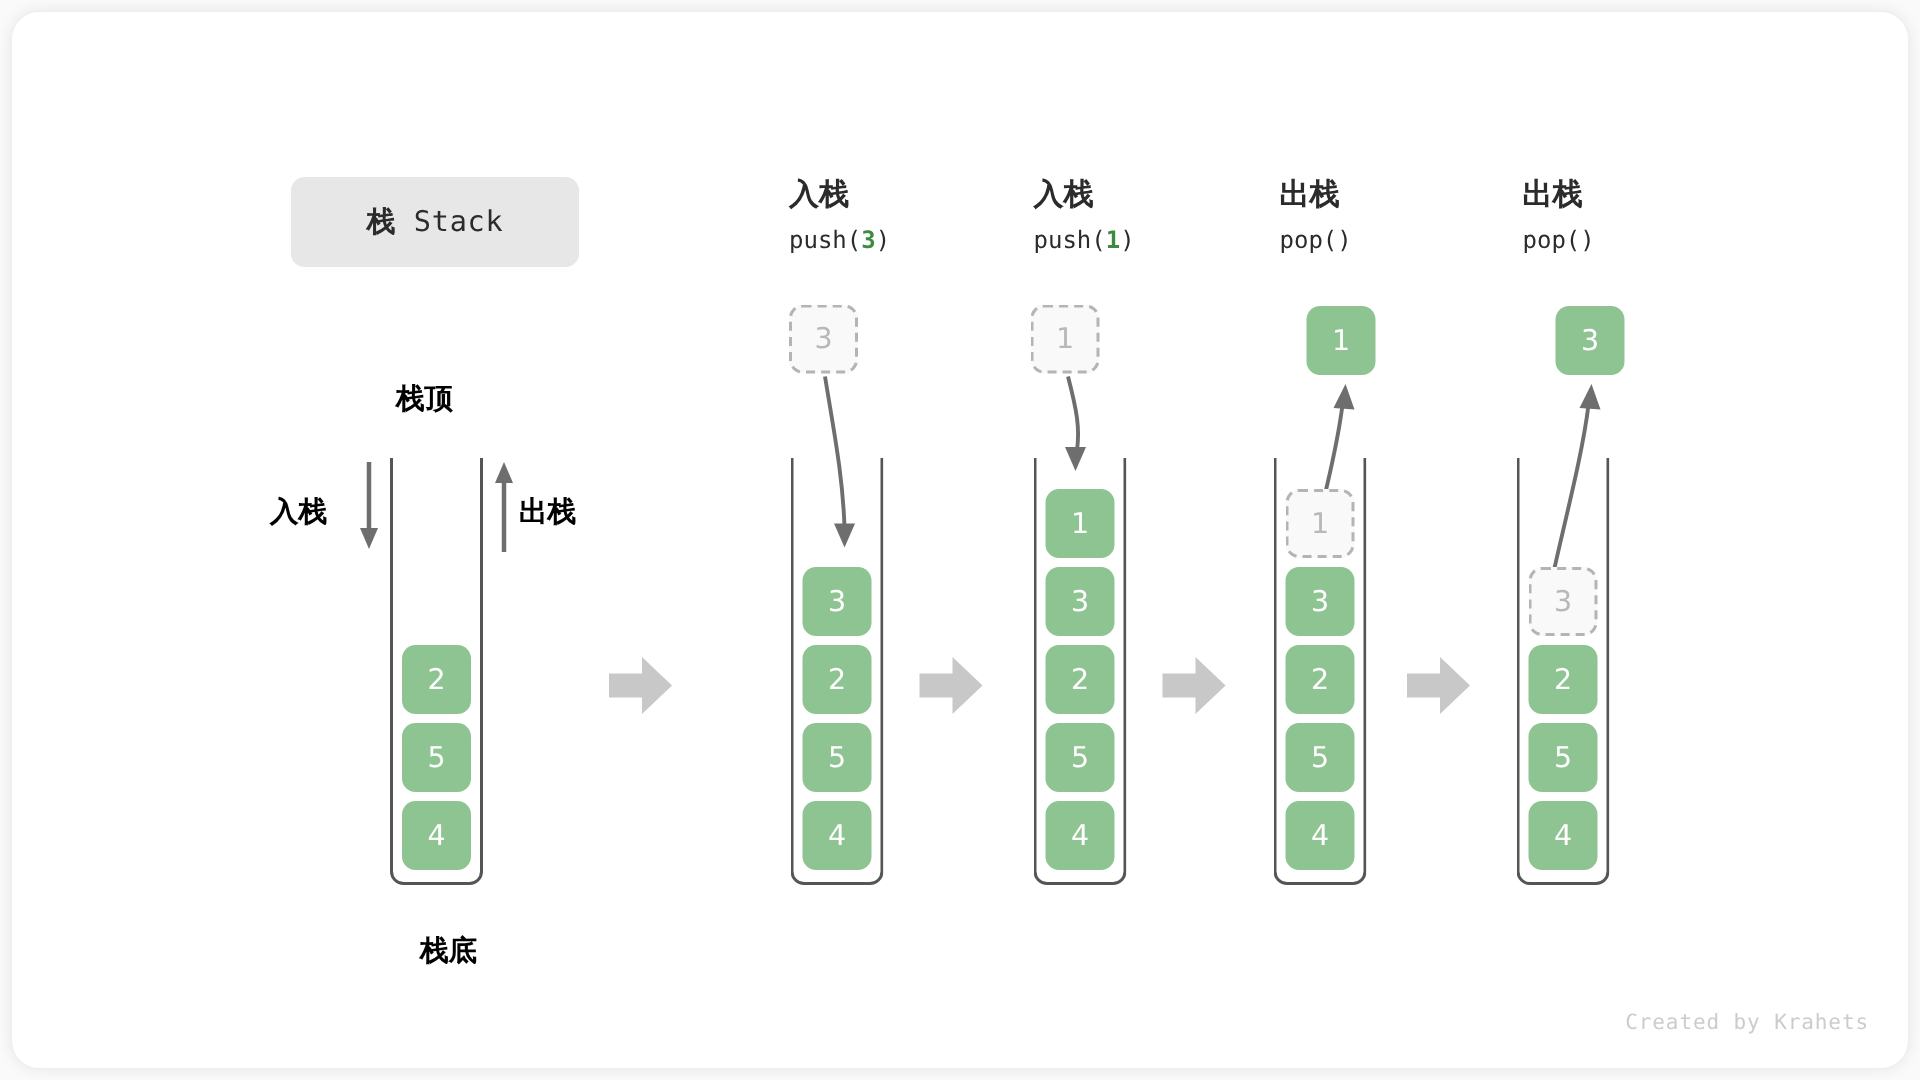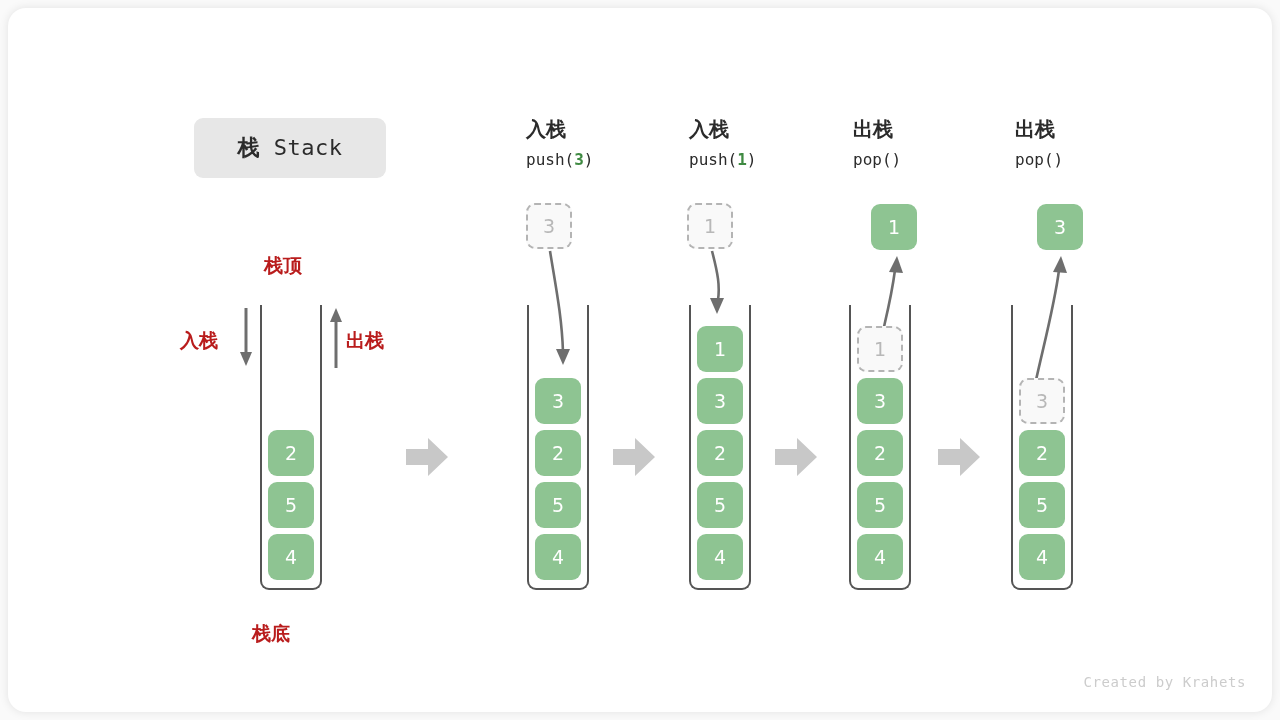--- a/index.html
+++ b/index.html
@@ -26,35 +26,35 @@
 
   
   #title-badge {
     left: 186px; top: 110px;
     width: 192px; height: 60px;
     background: #e7e7e7;
     border-radius: 9px;
     display: flex; align-items: center; justify-content: center;
   }
   #title-badge .t {
-    font-size: 22px;
+    font-size: 19px;
     color: #2b2b2b;
     font-weight: bold;
     letter-spacing: 0.5px;
   }
   #title-badge .t .mono {
     font-family: "DejaVu Sans Mono", "Liberation Mono", monospace;
     font-weight: normal;
   }
 
   
   .cn-label {
     font-size: 19px;
     font-weight: bold;
-    color: #b91c1c;
+    color: #000000;
     white-space: nowrap;
   }
 
   
   .stack-box {
     width: 62px;
     border-left: 2px solid #555;
     border-right: 2px solid #555;
     border-bottom: 2px solid #555;
     border-radius: 0 0 9px 9px;
@@ -108,21 +108,21 @@
 </head>
 <body>
 
 <div id="card">
 
   <div class="abs" id="title-badge">
     <span class="t"><span>栈</span><span class="mono">&nbsp;</span><span class="mono">Stack</span></span>
   </div>
 
   <div class="abs cn-label" style="left:256px; top:245px;">栈顶</div>
-  <div class="abs cn-label" style="left:244px; top:613px;">栈底</div>
+  <div class="abs cn-label" style="left:272px; top:613px;">栈底</div>
 
   <div class="abs cn-label" style="left:172px; top:320px;">入栈</div>
   <div class="abs cn-label" style="left:338px; top:320px;">出栈</div>
 
   <svg class="abs" style="left:230px; top:300px;" width="18" height="60">
     <line x1="8" y1="0" x2="8" y2="48" stroke="#6e6e6e" stroke-width="3"></line>
     <polygon points="8,58 2,44 14,44" fill="#6e6e6e"></polygon>
   </svg>
 
   <svg class="abs" style="left:320px; top:300px;" width="18" height="60">

